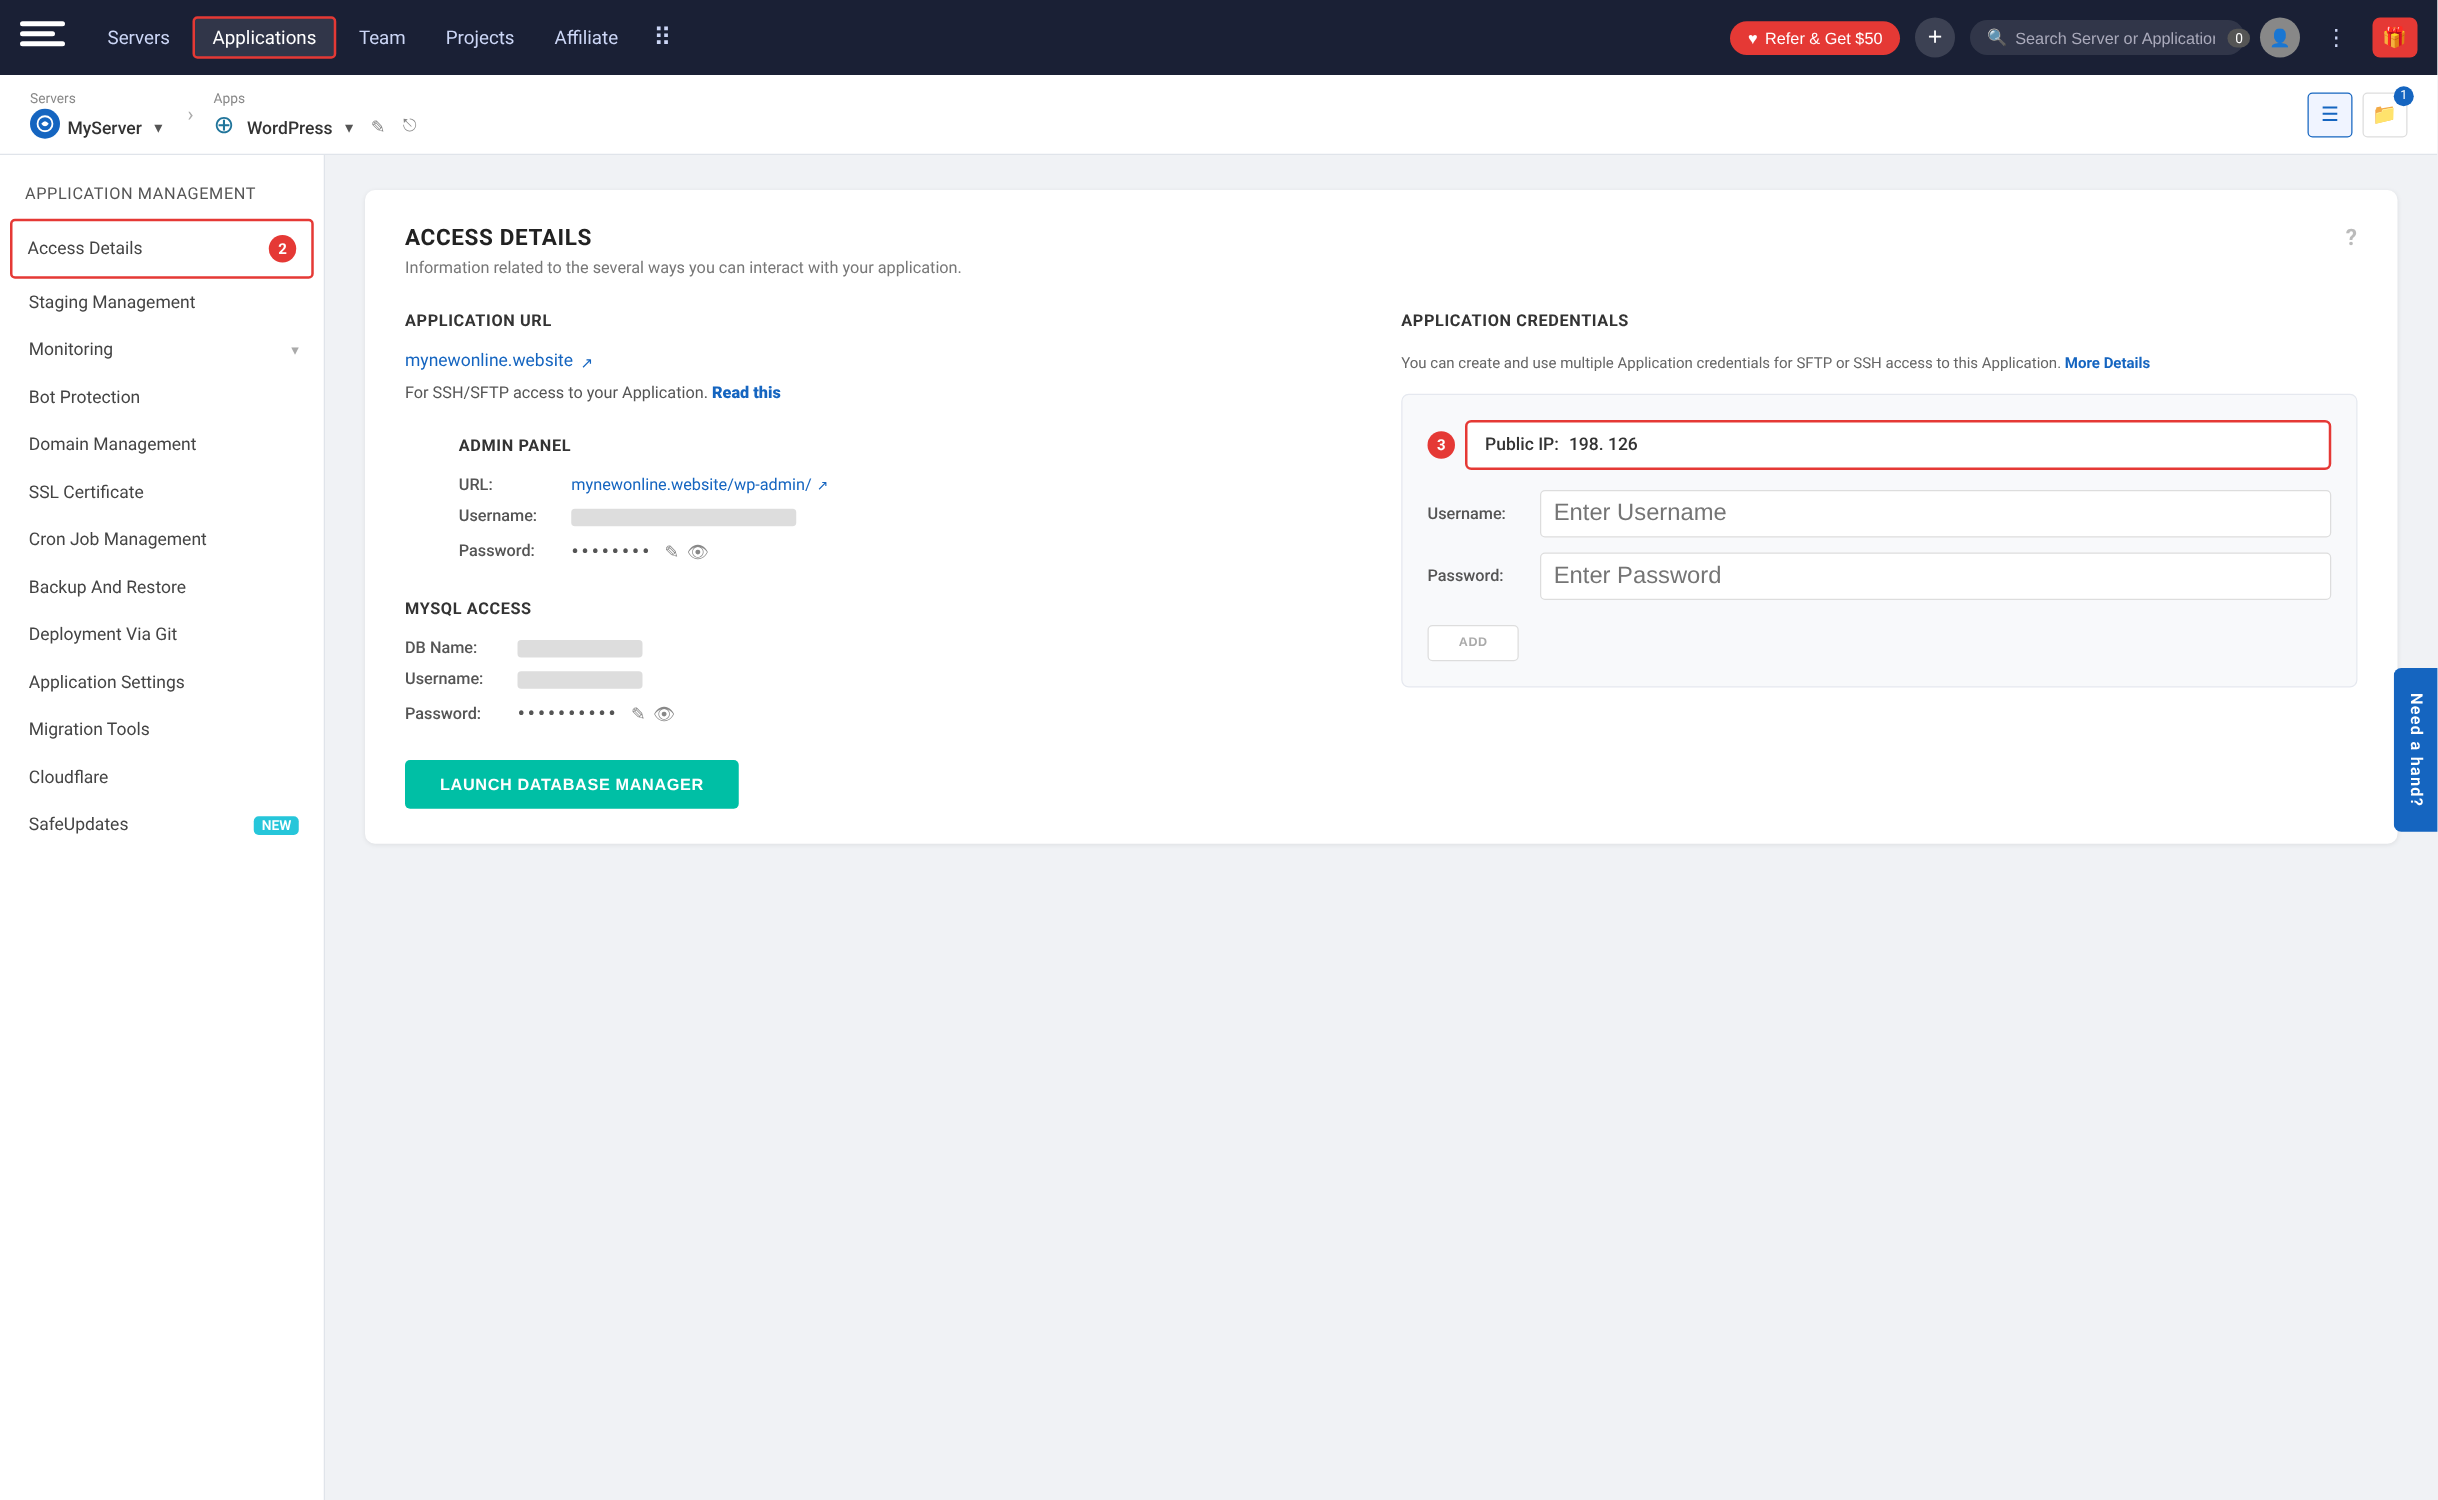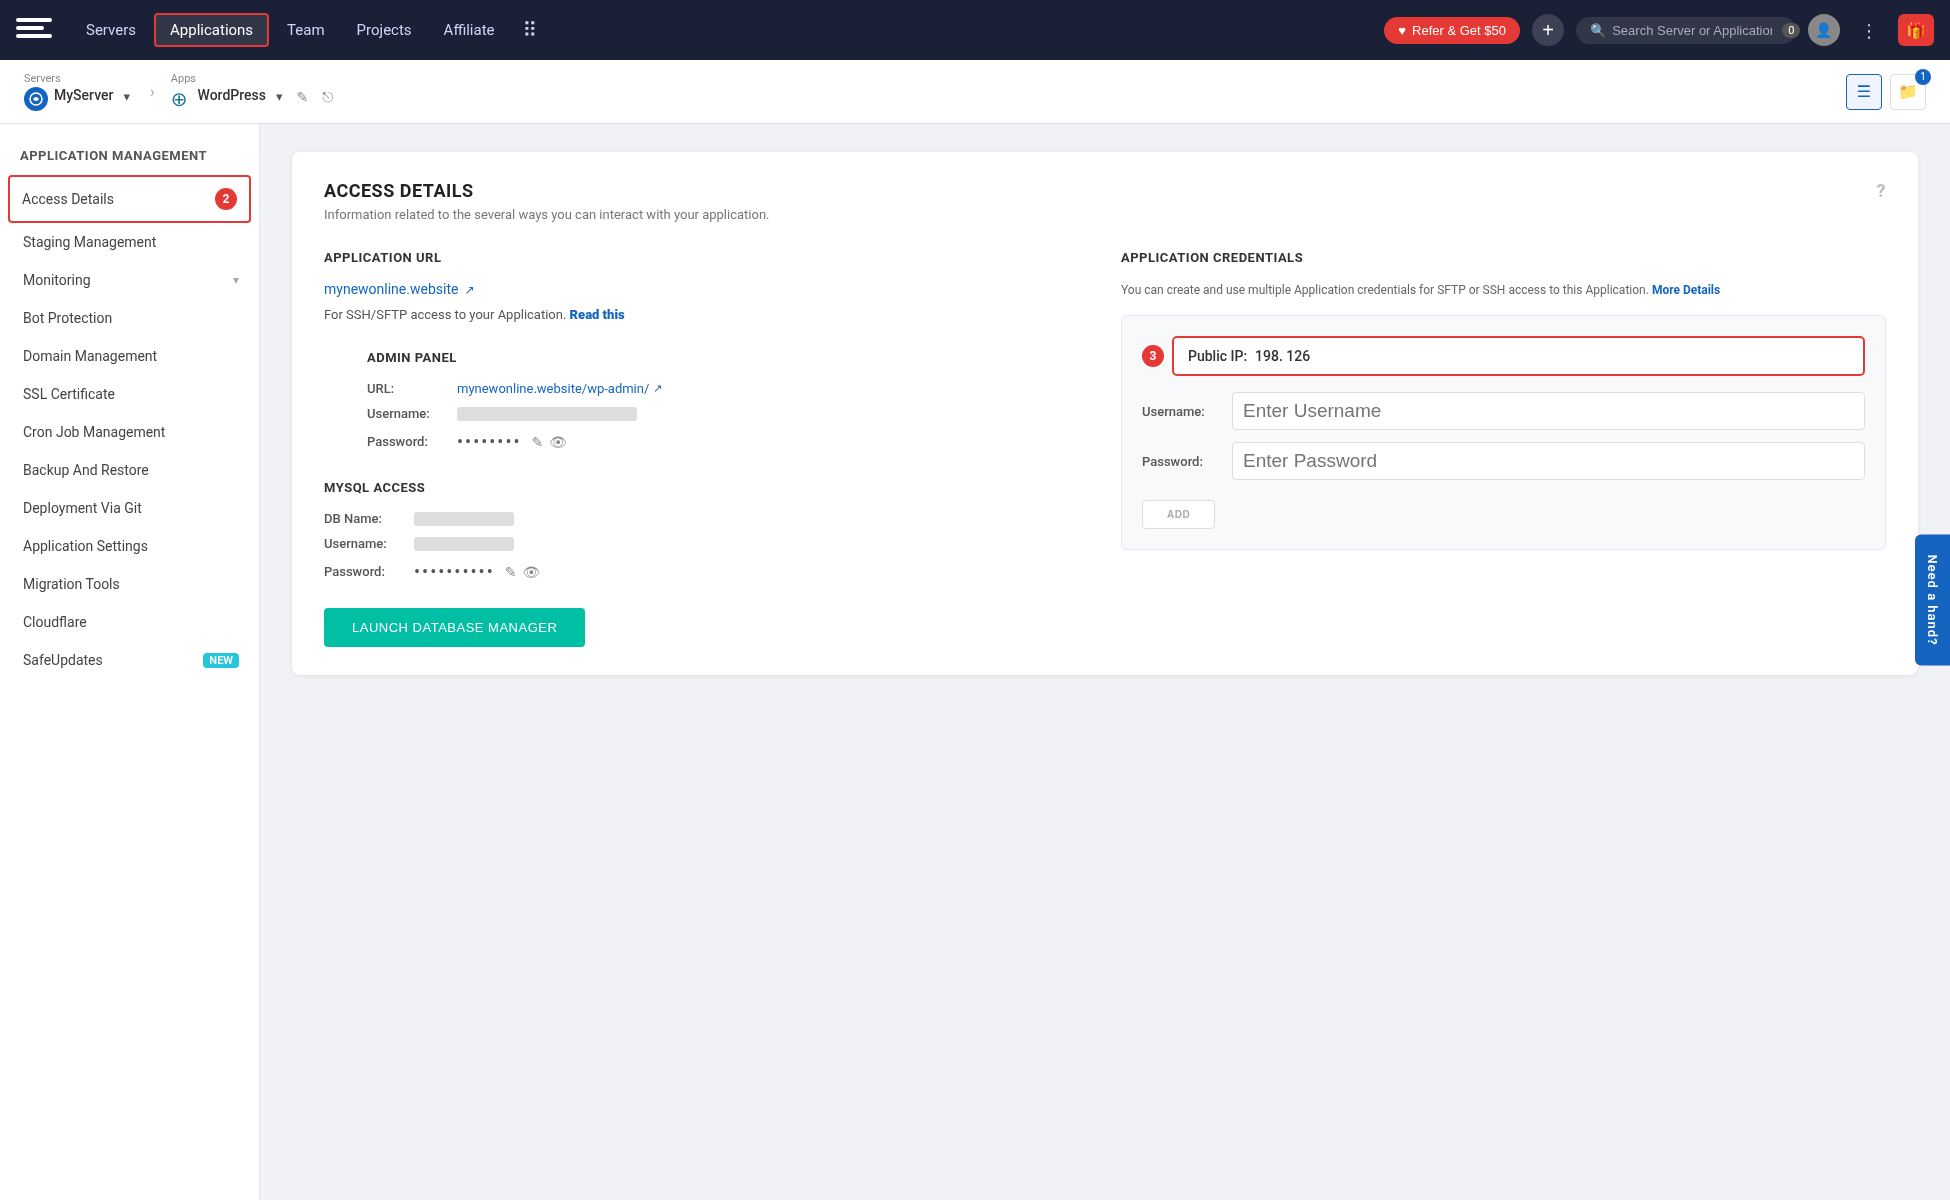--- a/index.html
+++ b/index.html
@@ -154,21 +154,21 @@
       flex-direction: column;
       font-size: 12px;
     }
     .breadcrumb-label {
       color: #888;
       font-size: 11px;
       margin-bottom: 2px;
     }
     .breadcrumb-value {
       display: flex;
-      align-items: flex-start;
+      align-items: flex-end;
       gap: 6px;
       font-size: 14px;
       color: #333;
       font-weight: 500;
     }
     .breadcrumb-icon {
       background: #1565c0;
       color: white;
       border-radius: 50%;
       width: 24px;
@@ -273,21 +273,21 @@
     
     .sidebar {
       width: 260px;
       background: white;
       border-right: 1px solid #e0e4ea;
       padding: 24px 0;
       flex-shrink: 0;
     }
     .sidebar-title {
       font-size: 13px;
-      font-weight: 700;
+      font-weight: 400;
       color: #555;
       text-transform: uppercase;
       letter-spacing: 0.5px;
       padding: 0 20px 12px 20px;
     }
     .sidebar-item {
       display: flex;
       align-items: center;
       justify-content: space-between;
       padding: 11px 20px;
@@ -504,21 +504,21 @@
     }
 
     
     .launch-db-btn {
       background: #00bfa5;
       color: white;
       border: none;
       border-radius: 4px;
       padding: 12px 28px;
       font-size: 13px;
-      font-weight: 400;
+      font-weight: 700;
       letter-spacing: 0.5px;
       text-transform: uppercase;
       cursor: pointer;
       margin-top: 16px;
     }
 
     
     .pull-tab {
       position: fixed;
       right: 0;

